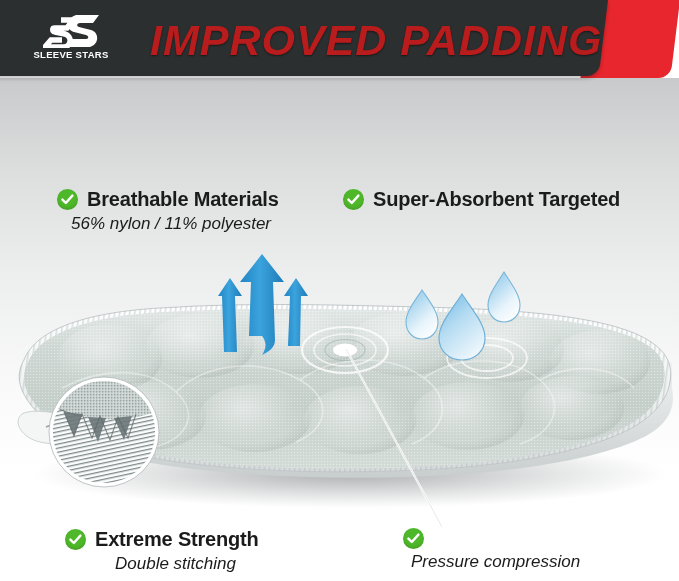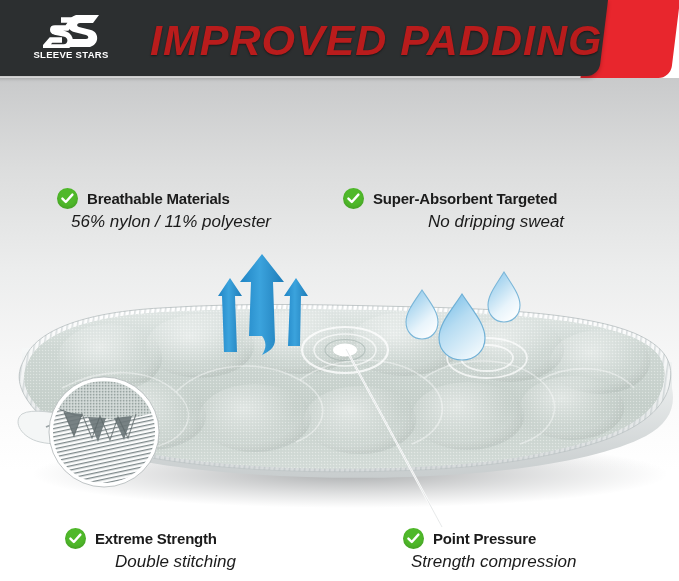--- a/index.html
+++ b/index.html
@@ -52,21 +52,21 @@
   
   .feature{position:absolute;}
   .feat-head{display:flex;align-items:center;gap:9px;white-space:nowrap;}
   .check{
     width:21px;height:21px;border-radius:50%;background:#4fb82a;
     flex:0 0 auto;position:relative;display:block;
     box-shadow:inset 0 -2px 3px rgba(0,0,0,.12);
   }
   .check svg{position:absolute;left:3px;top:3px;}
   .feat-title{
-    font-size:15px;font-weight:bold;color:#1b1b1b;letter-spacing:-.2px;
+    font-size:20px;font-weight:bold;color:#1b1b1b;letter-spacing:-.2px;
     font-family:"Liberation Sans","DejaVu Sans",sans-serif;
   }
   .feat-sub{
     font-size:17px;font-style:italic;color:#1b1b1b;white-space:nowrap;
     font-family:"Liberation Sans","DejaVu Sans",sans-serif;
   }
 
   #f-breathable{left:57px;top:188px;}
   #f-breathable .feat-sub{margin-top:3px;margin-left:14px;}
   #f-absorbent{left:343px;top:188px;}
@@ -323,21 +323,20 @@
 
   <div class="feature" id="f-absorbent">
     <div class="feat-head">
       <span class="check">
         <svg width="15" height="15" viewBox="0 0 15 15">
             <path d="M2.4,7.6 L5.8,11 L12.4,3.6" fill="none" stroke="#ffffff" stroke-width="2.4" stroke-linecap="round" stroke-linejoin="round"></path>
           </svg>
       </span>
       <span class="feat-title">Super-Absorbent Targeted</span>
     </div>
-    <div class="feat-sub">No dripping sweat</div>
   </div>
 
   <div class="feature" id="f-strength">
     <div class="feat-head">
       <span class="check">
         <svg width="15" height="15" viewBox="0 0 15 15">
             <path d="M2.4,7.6 L5.8,11 L12.4,3.6" fill="none" stroke="#ffffff" stroke-width="2.4" stroke-linecap="round" stroke-linejoin="round"></path>
           </svg>
       </span>
       <span class="feat-title">Extreme Strength</span>
@@ -345,18 +344,17 @@
     <div class="feat-sub">Double stitching</div>
   </div>
 
   <div class="feature" id="f-point">
     <div class="feat-head">
       <span class="check">
         <svg width="15" height="15" viewBox="0 0 15 15">
             <path d="M2.4,7.6 L5.8,11 L12.4,3.6" fill="none" stroke="#ffffff" stroke-width="2.4" stroke-linecap="round" stroke-linejoin="round"></path>
           </svg>
       </span>
-      <span class="feat-title">Point Pressure</span>
-    </div>
-    <div class="feat-sub">Strength compression</div>
+    </div>
+    <div class="feat-sub">Pressure compression</div>
   </div>
 
 </div>
 
 </body></html>

